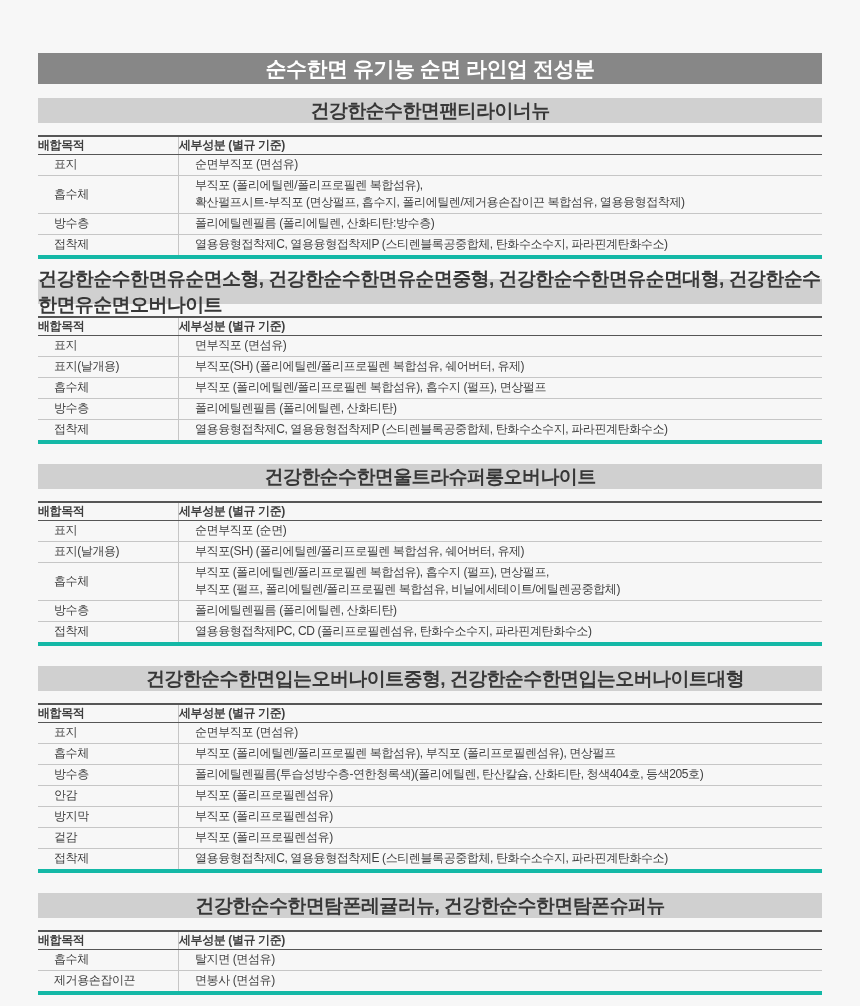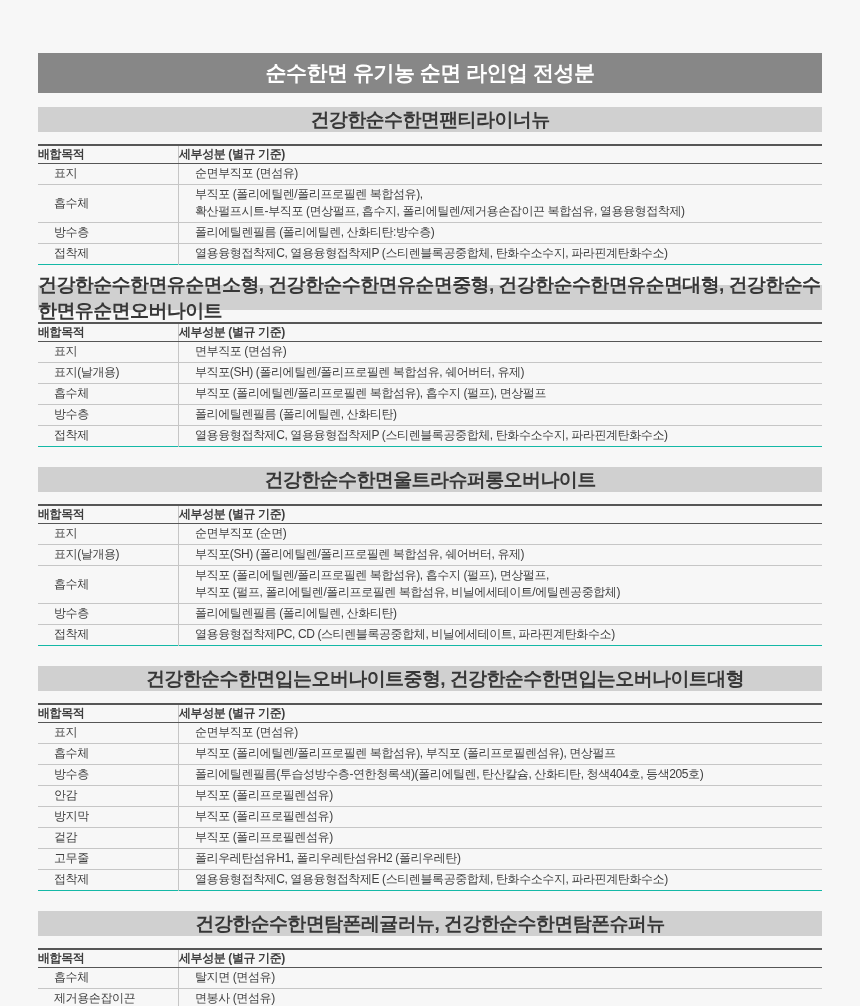--- a/index.html
+++ b/index.html
@@ -15,21 +15,21 @@
     background: #f7f7f7;
     overflow: hidden;
   }
   .content {
     position: absolute;
     left: 38px;
     top: 53px;
     width: 784px;
   }
   .banner {
-    height: 40px;
+    height: 31px;
     background: #878787;
     color: #ffffff;
     display: flex;
     align-items: center;
     justify-content: center;
     font-size: 21px;
     font-weight: bold;
     letter-spacing: -0.5px;
     margin-bottom: 14px;
   }
@@ -44,21 +44,21 @@
     font-weight: bold;
     letter-spacing: -0.6px;
     margin-bottom: 12px;
   }
   table.tbl {
     width: 100%;
     border-collapse: collapse;
     table-layout: fixed;
     margin-bottom: 20px;
     border-top: 2px solid #565656;
-    border-bottom: 1px solid #14b8a6;
+    border-bottom: 4px solid #14b8a6;
   }
   table.tbl th, table.tbl td {
     font-size: 12px;
     color: #3f3f3f;
     letter-spacing: -0.4px;
     vertical-align: middle;
     text-align: left;
   }
   table.tbl th {
     font-weight: bold;
@@ -202,21 +202,21 @@
             </tr>
             <tr>
               <td class="purpose">방수층</td>
               <td class="detail">
                 <span class="line">폴리에틸렌필름 (폴리에틸렌, 산화티탄)</span>
               </td>
             </tr>
             <tr>
               <td class="purpose">접착제</td>
               <td class="detail">
-                <span class="line">열용융형접착제PC, CD (스티렌블록공중합체, 비닐에세테이트, 파라핀계탄화수소)</span>
+                <span class="line">열용융형접착제PC, CD (폴리프로필렌섬유, 탄화수소수지, 파라핀계탄화수소)</span>
               </td>
             </tr>
           </tbody>
         </table>
         <div class="section-header" style="background: rgb(208, 208, 208); padding-left: 30px;">
           <span>건강한순수한면입는오버나이트중형, 건강한순수한면입는오버나이트대형</span>
         </div>
         <table class="tbl">
           <thead>
             <tr>
@@ -252,26 +252,20 @@
             <tr>
               <td class="purpose">방지막</td>
               <td class="detail">
                 <span class="line">부직포 (폴리프로필렌섬유)</span>
               </td>
             </tr>
             <tr>
               <td class="purpose">겉감</td>
               <td class="detail">
                 <span class="line">부직포 (폴리프로필렌섬유)</span>
-              </td>
-            </tr>
-            <tr>
-              <td class="purpose">고무줄</td>
-              <td class="detail">
-                <span class="line">폴리우레탄섬유H1, 폴리우레탄섬유H2 (폴리우레탄)</span>
               </td>
             </tr>
             <tr>
               <td class="purpose">접착제</td>
               <td class="detail">
                 <span class="line">열용융형접착제C, 열용융형접착제E (스티렌블록공중합체, 탄화수소수지, 파라핀계탄화수소)</span>
               </td>
             </tr>
           </tbody>
         </table>

